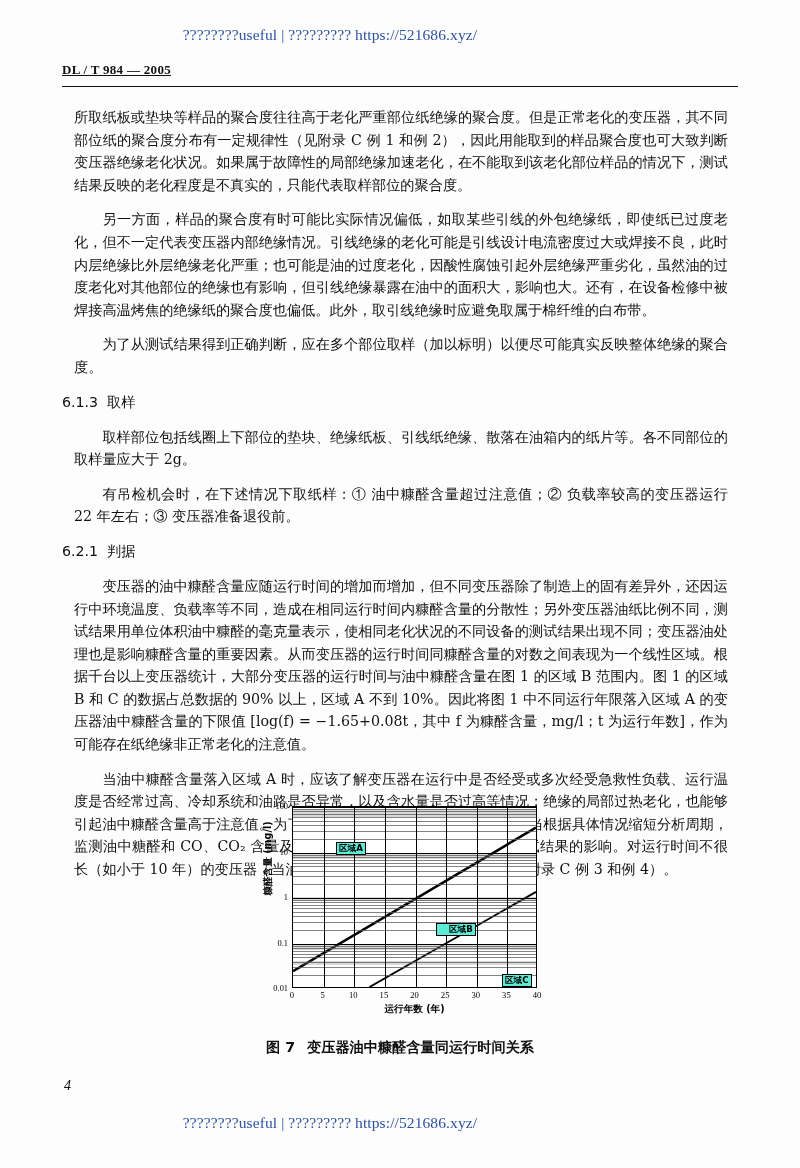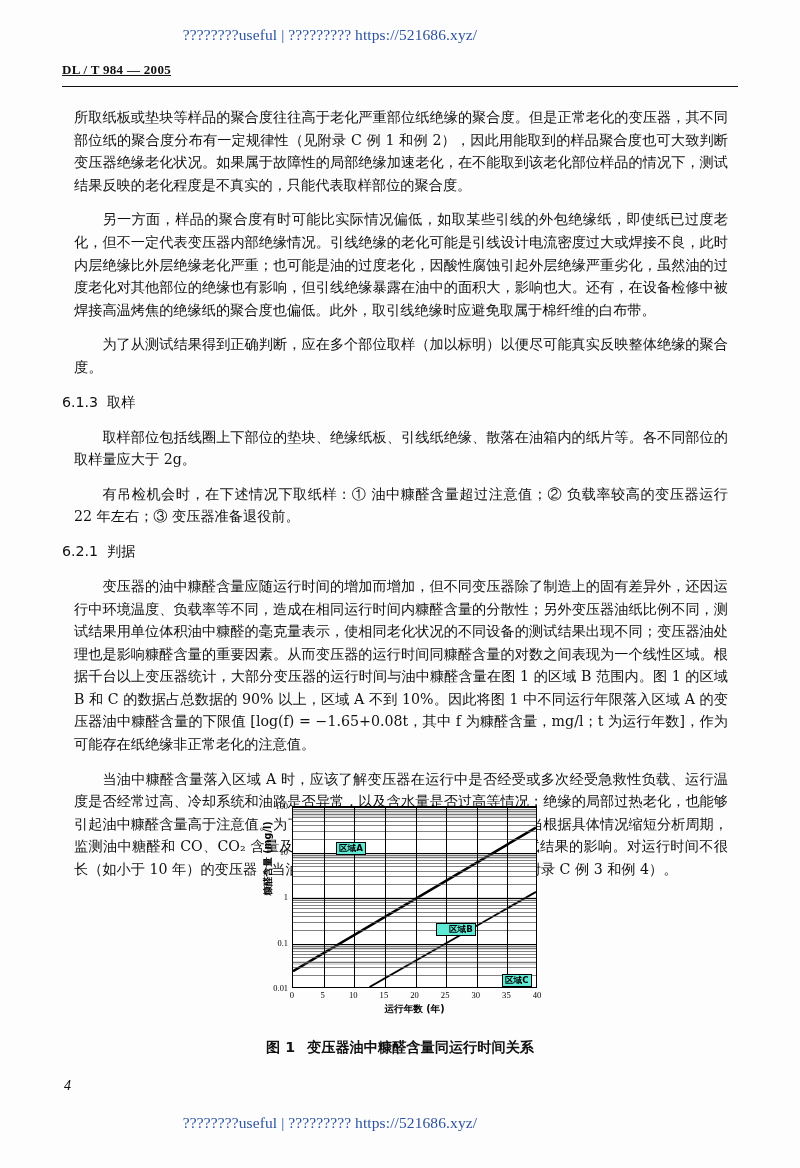--- a/index.html
+++ b/index.html
@@ -331,21 +331,21 @@
 
       <div class="axis-title-x">运行年数 (年)</div>
       <div class="axis-title-y">糠醛含量 (mg/l)</div>
 
       <div class="region-label" style="left:96px; top:42px;">区域A</div>
       <div class="region-label" style="left:196px; top:123px;padding-left:12px;">区域B</div>
       <div class="region-label" style="left:262px; top:174px;">区域C</div>
     </div>
 
     <div class="fig-caption">
-      <span class="cap-num">图 1</span><span>变压器油中糠醛含量同运行时间关系</span>
+      <span class="cap-num">图 7</span><span>变压器油中糠醛含量同运行时间关系</span>
     </div>
   </div>
 
   <div class="page-number">4</div>
 
   <div class="watermark watermark-bottom">????????useful | ????????? https://521686.xyz/</div>
 
 </div>
 
 </body></html>

